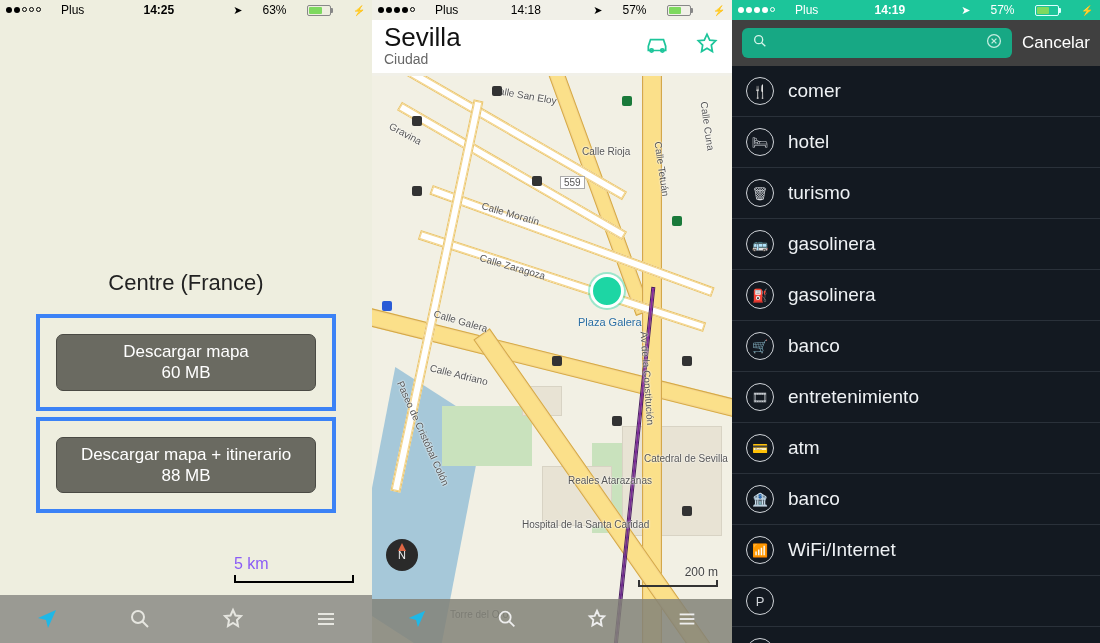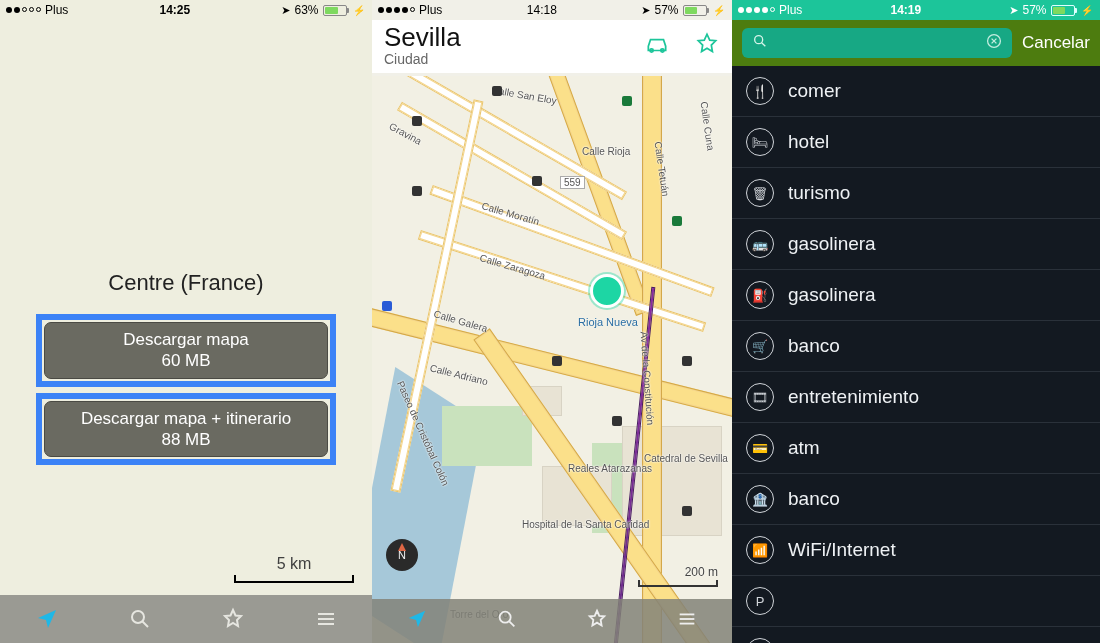--- a/index.html
+++ b/index.html
@@ -24,21 +24,21 @@
   
   .status {
     height: 20px;
     display: flex;
     align-items: center;
     justify-content: space-between;
     padding: 0 6px;
     font-size: 12px;
     font-weight: 500;
   }
-  .status-left, .status-right { display: flex; align-items: center; gap: 4px; }
+  .status-left, .status-right { display: flex; align-items: center; gap: 20px; }
   .status .dots { display: flex; gap: 2px; }
   .status .dot { width: 6px; height: 6px; border-radius: 50%; }
   .panel1 .status, .panel2 .status { color: #000; }
   .panel3 .status { color: #fff; }
   .panel1 .dot, .panel2 .dot { background: #000; }
   .panel1 .dot.empty, .panel2 .dot.empty { background: transparent; border: 1px solid #000; width:5px; height:5px;}
   .panel3 .dot { background: #fff; }
   .panel3 .dot.empty { background: transparent; border: 1px solid #fff; width:5px;height:5px;}
   .battery {
     display: inline-flex; align-items: center;
@@ -57,40 +57,40 @@
     top: 270px;
     left: 0; right: 0;
     text-align: center;
   }
   .p1-title {
     font-size: 22px;
     color: #222;
     margin-bottom: 18px;
   }
   .dlbtn-wrap {
-    border: 6px solid #3b82f6;
+    border: 4px solid #3b82f6;
     margin: 6px 36px;
-    padding: 2px;
+    padding: 16px;
   }
   .dlbtn {
     background: #6a6a61;
     color: #fff;
     border-radius: 7px;
     padding: 6px 10px;
     font-size: 17px;
     line-height: 1.25;
     border: 1px solid #4a4a44;
   }
   .scale {
     position: absolute;
     right: 18px;
     bottom: 60px;
     font-size: 16px;
-    color: #404040;
-    text-align: center;
+    color: #8b5cf6;
+    text-align: left;
   }
   .scale-bar { height: 8px; width: 120px; border-left:2px solid #000; border-right:2px solid #000; border-bottom:2px solid #000; margin-top: 2px;}
   .tabbar {
     position: absolute;
     bottom: 0; left: 0; right: 0;
     height: 48px;
     background: #9a9a93;
     display: flex;
     align-items: center;
     justify-content: space-around;
@@ -146,21 +146,21 @@
     background:rgba(130,130,120,0.85);
     color:#eee;
   }
   .route-line{position:absolute;width:4px;background:linear-gradient(#8b2aa3,#6a2d8a);border:1px solid #4a1d63;}
   .poi-label{position:absolute;font-size:10px;color:#555;text-shadow:0 0 2px #fff,0 0 2px #fff;line-height:1.05;}
 
   
   .p3-searchbar {
     display:flex; align-items:center; gap:10px;
     padding: 8px 10px;
-    background:#4d7c0f;
+    background:#404040;
   }
   .p3-search {
     flex:1; display:flex; align-items:center; gap:8px;
     background:#17a884; border-radius:6px; padding:5px 10px;
     color:#d6f5ea;
   }
   .p3-search input {
     flex:1; background:transparent; border:none; outline:none;
     color:#fff; font-size:15px;
   }
@@ -338,24 +338,24 @@
     <span class="road-label" style="left:210px;top:70px;text-align:center;">Calle Rioja</span>
     <span class="road-label" style="left:110px;top:124px;transform:rotate(16deg);">Calle Moratín</span>
     <span class="road-label" style="left:108px;top:176px;transform:rotate(16deg);">Calle Zaragoza</span>
     <span class="road-label" style="left:62px;top:232px;transform:rotate(16deg);">Calle Galera</span>
     <span class="road-label" style="left:58px;top:286px;transform:rotate(14deg);">Calle Adriano</span>
     <span class="road-label" style="left:28px;top:300px;transform:rotate(66deg);">Paseo de Cristóbal Colón</span>
     <span class="road-label" style="left:286px;top:60px;transform:rotate(82deg);">Calle Tetuán</span>
     <span class="road-label" style="left:332px;top:20px;transform:rotate(82deg);">Calle Cuna</span>
     <span class="road-label" style="left:272px;top:250px;transform:rotate(86deg);">Av de la Constitución</span>
 
-    <span class="place-label" style="left:206px;top:240px;">Rioja Nueva</span>
+    <span class="place-label" style="left:206px;top:240px;">Plaza Galera</span>
     <span class="road-label" style="left:188px;top:100px;background:#fff;border:1px solid #aaa;padding:0 3px;">559</span>
 
-    <span class="poi-label" style="left:160px;top:388px;padding-left:36px;">Reales Atarazanas</span>
+    <span class="poi-label" style="left:160px;top:400px;padding-left:36px;">Reales Atarazanas</span>
     <span class="poi-label" style="left:150px;top:444px;">Hospital de la Santa Caridad</span>
     <span class="poi-label" style="left:272px;top:378px;">Catedral de Sevilla</span>
     <span class="poi-label" style="left:78px;top:534px;">Torre del Oro</span>
 
     <div class="pin" style="left:40px;top:40px;"></div>
     <div class="pin" style="left:120px;top:10px;"></div>
     <div class="pin" style="left:250px;top:20px;background:#1a7a3a;"></div>
     <div class="pin" style="left:40px;top:110px;"></div>
     <div class="pin" style="left:160px;top:100px;"></div>
     <div class="pin" style="left:300px;top:140px;background:#1a7a3a;"></div>

